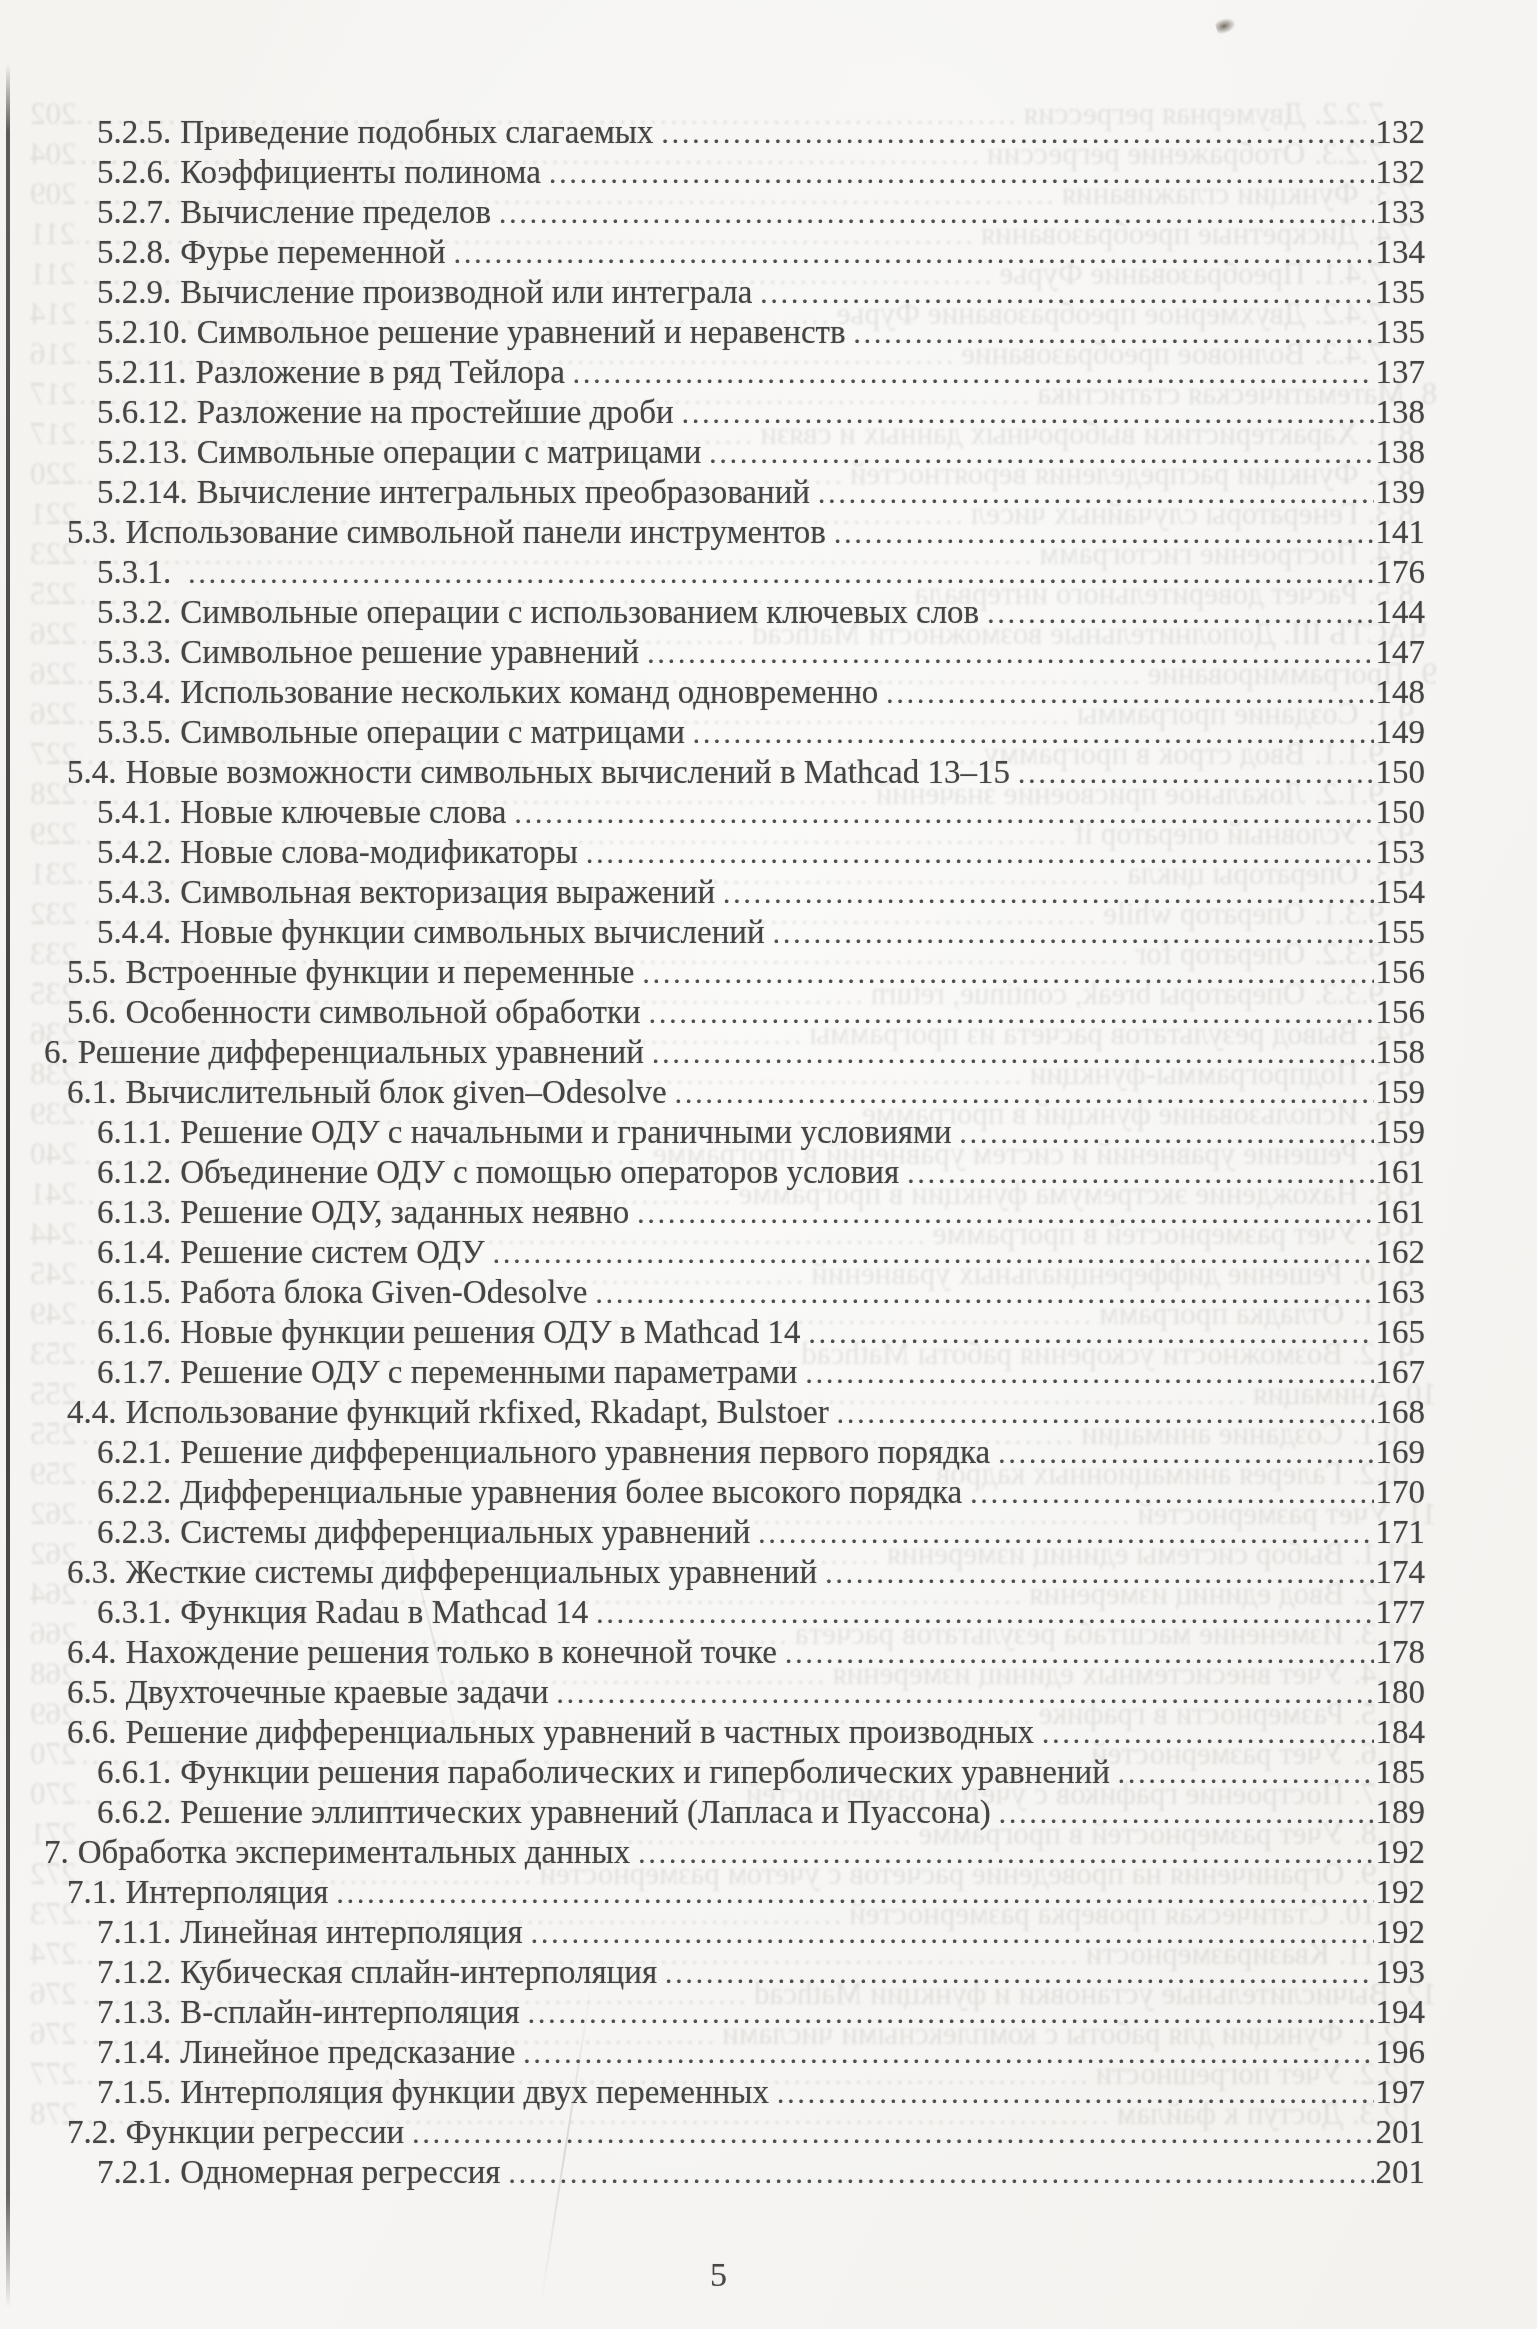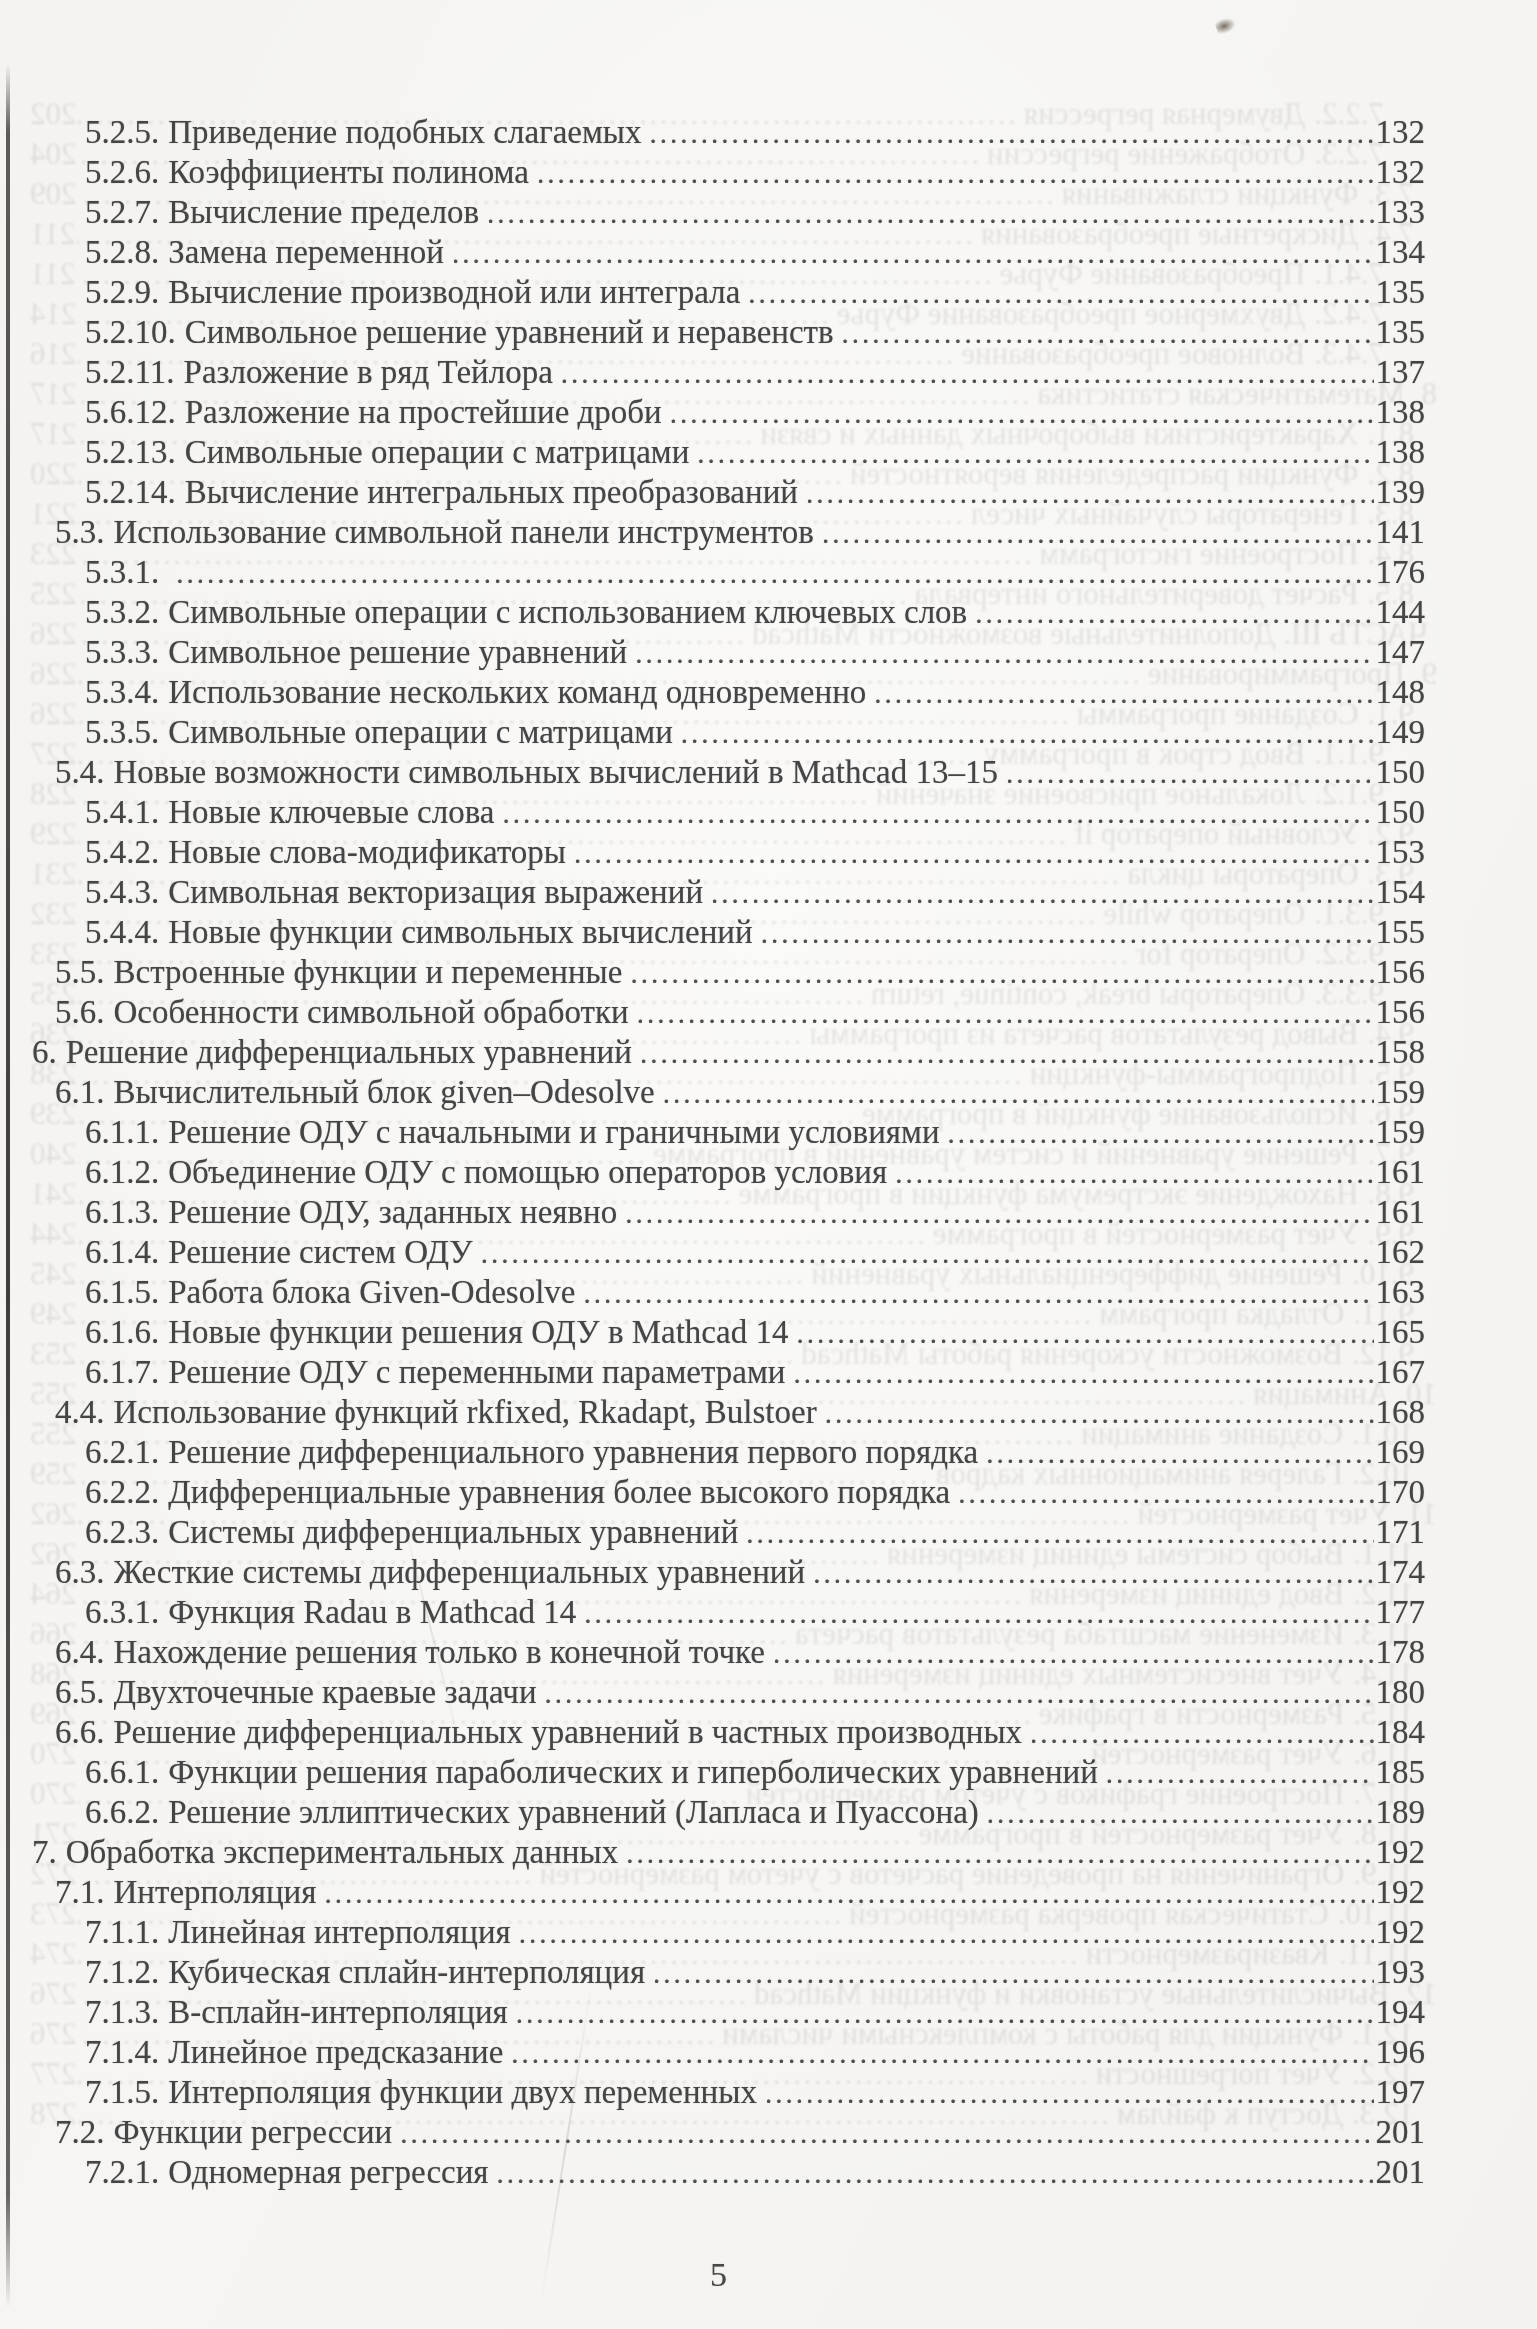--- a/index.html
+++ b/index.html
@@ -8,21 +8,21 @@
     width:1537px;height:2329px;
     background:
       radial-gradient(ellipse at 50% 40%, rgba(255,255,255,.5), rgba(0,0,0,0) 70%),
       linear-gradient(115deg, #f4f3f0 0%, #f6f5f3 45%, #f3f2ef 100%);
     font-family:"Liberation Serif","DejaVu Serif",serif;
     color:#454545;
     overflow:hidden;
   }
   
   .toc{
-    position:absolute;left:32px;right:112px;top:112px;
+    position:absolute;left:44px;right:112px;top:112px;
     text-shadow:0 0 1px rgba(55,55,55,.45);
   }
   .row{
     display:flex;align-items:baseline;
     height:40px;line-height:40px;font-size:33px;
     white-space:nowrap;
   }
   .row.level-2{padding-left:23px;}
   .row.level-3{padding-left:53px;}
   .num{flex:0 0 auto;margin-right:9px;}
@@ -459,21 +459,21 @@
 
   <div class="row level-3">
     <span class="num">5.2.7.</span>
     <span class="title">Вычисление пределов</span>
     <span class="dots"></span>
     <span class="page-num">133</span>
   </div>
 
   <div class="row level-3">
     <span class="num">5.2.8.</span>
-    <span class="title">Замена переменной</span>
+    <span class="title">Фурье переменной</span>
     <span class="dots"></span>
     <span class="page-num">134</span>
   </div>
 
   <div class="row level-3">
     <span class="num">5.2.9.</span>
     <span class="title">Вычисление производной или интеграла</span>
     <span class="dots"></span>
     <span class="page-num">135</span>
   </div>

